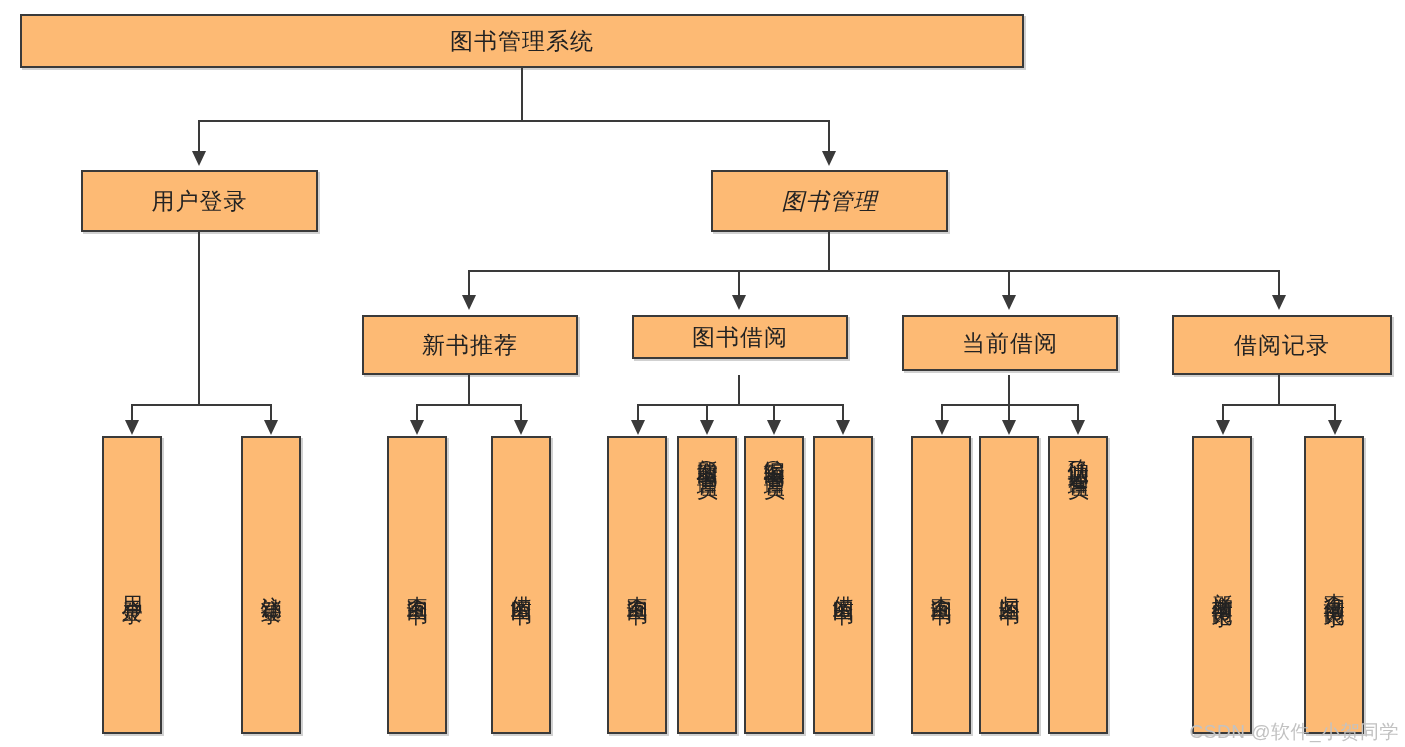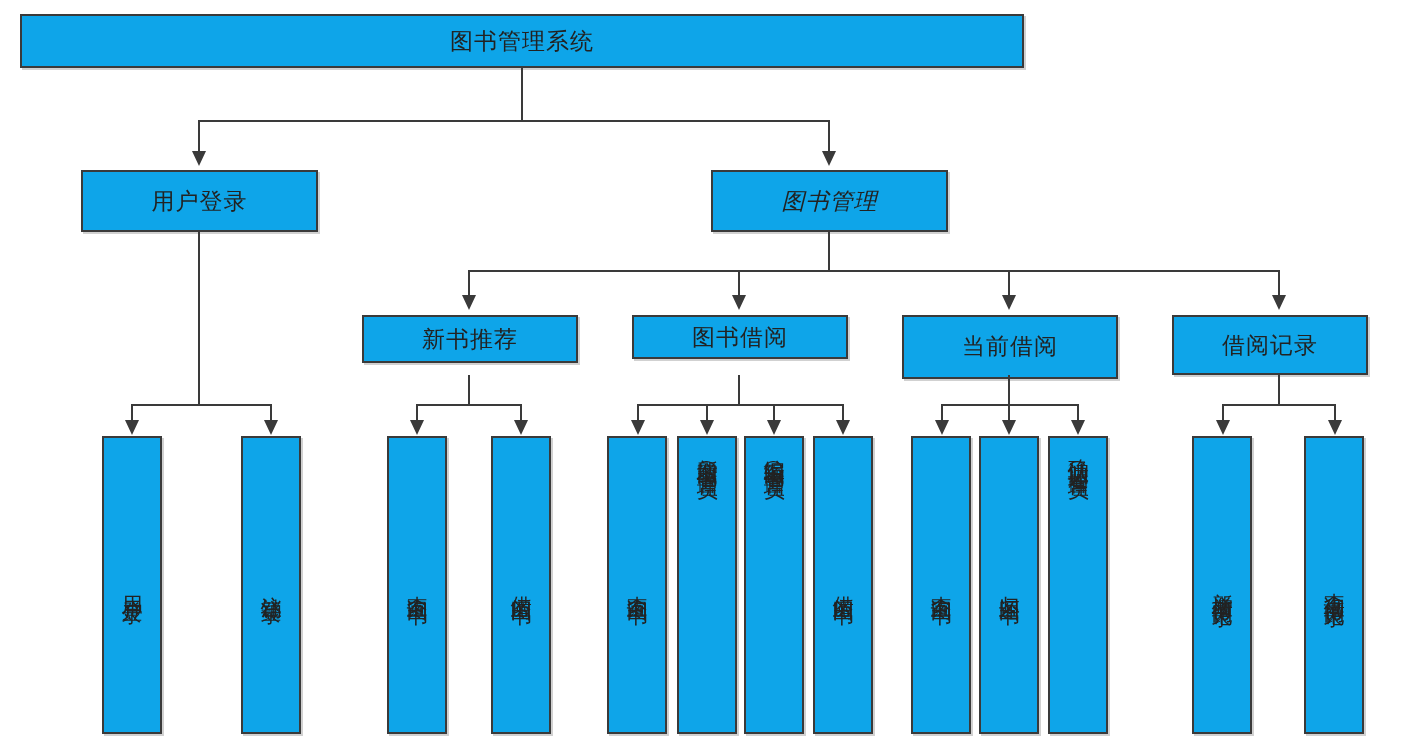--- a/index.html
+++ b/index.html
@@ -15,21 +15,21 @@
     position: relative;
     width: 1405px;
     height: 747px;
     background: #ffffff;
     overflow: hidden;
   }
   
   .node {
     position: absolute;
     box-sizing: border-box;
-    background: #0ea5e9;
+    background: #fdba74;
     border: 2px solid #3a3a3a;
     box-shadow: 2px 2px 0 rgba(0,0,0,0.18);
     display: flex;
     align-items: center;
     justify-content: center;
     color: #222222;
     font-size: 22px;
     line-height: 1.25;
     letter-spacing: 1px;
     white-space: nowrap;
@@ -116,24 +116,24 @@
 
   <div class="ln v" style="left:738px; top:270px; width:2px; height:27px;"></div>
   <div class="arrow" style="left:732px; top:295px;"></div>
 
   <div class="ln v" style="left:1008px; top:270px; width:2px; height:27px;"></div>
   <div class="arrow" style="left:1002px; top:295px;"></div>
 
   <div class="ln v" style="left:1278px; top:270px; width:2px; height:27px;"></div>
   <div class="arrow" style="left:1272px; top:295px;"></div>
 
-  <div class="node level3" style="left:362px; top:315px; width:216px; height:48px;">新书推荐</div>
+  <div class="node level3" style="left:362px; top:315px; width:216px; height:60px;">新书推荐</div>
   <div class="node level3" style="left:632px; top:315px; width:216px; height:44px;">图书借阅</div>
-  <div class="node level3" style="left:902px; top:315px; width:216px; height:64px;font-family:Liberation Serif, serif;">当前借阅</div>
-  <div class="node level3" style="left:1172px; top:315px; width:196px; height:60px;">借阅记录</div>
+  <div class="node level3" style="left:902px; top:315px; width:216px; height:56px;">当前借阅</div>
+  <div class="node level3" style="left:1172px; top:315px; width:220px; height:60px;">借阅记录</div>
 
   <div class="ln v" style="left:468px; top:375px; width:2px; height:31px;"></div>
   <div class="ln h" style="left:416px; top:404px; width:106px; height:2px;"></div>
   <div class="ln v" style="left:416px; top:404px; width:2px; height:18px;"></div>
   <div class="arrow" style="left:410px; top:420px;"></div>
   <div class="ln v" style="left:520px; top:404px; width:2px; height:18px;"></div>
   <div class="arrow" style="left:514px; top:420px;"></div>
 
   <div class="ln v" style="left:738px; top:375px; width:2px; height:31px;"></div>
   <div class="ln h" style="left:637px; top:404px; width:207px; height:2px;"></div>
@@ -173,14 +173,15 @@
   <div class="node leaf topalign" style="left:744px; top:436px; width:60px; height:298px;">编辑图书（管理员）</div>
   <div class="node leaf" style="left:813px; top:436px; width:60px; height:298px;">借阅图书</div>
 
   <div class="node leaf" style="left:911px; top:436px; width:60px; height:298px;">查询图书</div>
   <div class="node leaf" style="left:979px; top:436px; width:60px; height:298px;">归还图书</div>
   <div class="node leaf topalign" style="left:1048px; top:436px; width:60px; height:298px;">确认归还（管理员）</div>
 
   <div class="node leaf" style="left:1192px; top:436px; width:60px; height:298px;">新增借阅记录</div>
   <div class="node leaf" style="left:1304px; top:436px; width:60px; height:298px;">查询借阅记录</div>
 
+  <div id="watermark">CSDN @软件_小贺同学</div>
 
 </div>
 
 </body></html>

